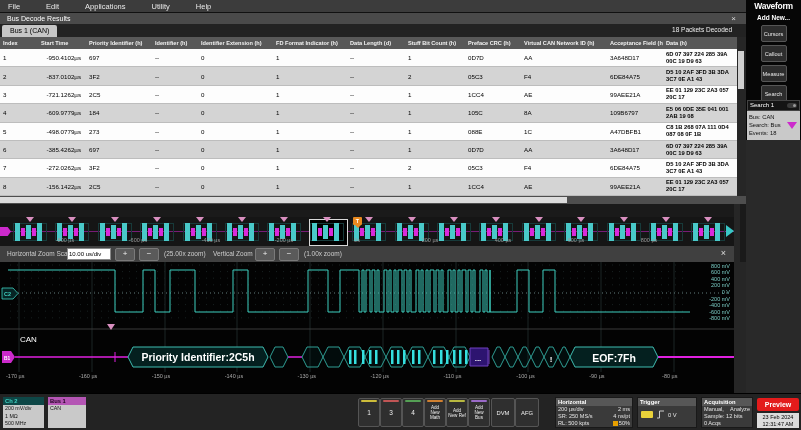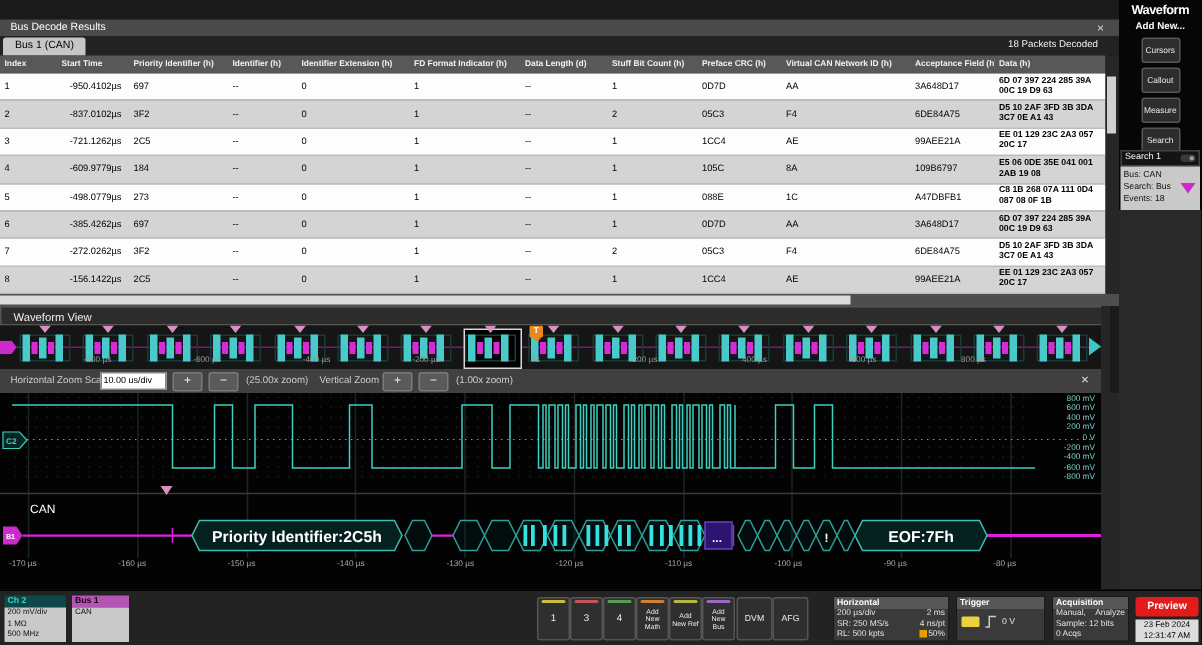--- a/index.html
+++ b/index.html
@@ -96,20 +96,27 @@
                color:#fff;font-size:7px;font-weight:bold;text-align:center;line-height:13px;}
   #datetime{position:absolute;left:757px;top:19px;width:42px;height:15px;background:#dcdcdc;color:#000;
             font-size:5.5px;line-height:7px;text-align:center;padding-top:1px;box-sizing:border-box;}
   .tpos{display:inline-block;width:5px;height:5px;background:#e8a000;vertical-align:middle;margin-right:1px;}
 </style>
 </head>
 <body>
 
 <div id="app">
 
+  <div id="menubar">
+      <span class="menu-item">File</span>
+      <span class="menu-item">Edit</span>
+      <span class="menu-item">Applications</span>
+      <span class="menu-item">Utility</span>
+      <span class="menu-item">Help</span>
+    </div>
 
   <div id="titlebar">
     <span>Bus Decode Results</span>
     <span class="close">×</span>
   </div>
 
   <div id="tabrow">
     <div id="tab-bus1">Bus 1 (CAN)</div>
     <div id="packets-decoded">18 Packets Decoded</div>
   </div>
@@ -242,23 +249,20 @@
         <div class="td dat" style="width: 74px;">EE 01 129 23C 2A3 057 20C 17</div>
       </div>
     </div>
   <div id="vscroll">
       <div class="thumb"></div>
     </div>
   <div id="hscroll">
       <div class="thumb"></div>
     </div>
 
-  <div id="wv-title">
-    <span>Waveform View</span>
-  </div>
 
   <div id="overview">
     <div id="ov-line"></div>
     <div id="ov-highlight"></div>
     <div id="ov-trigger">T</div>
     <div id="ov-busbadge"></div>
     <div id="ov-scrollarrow"></div>
   <div class="pkt" style="left: 13px;">
         <span class="box"></span>
         <span class="b" style="left:2px;top:0;width:5px;height:18px;background:#49c9c9"></span>

